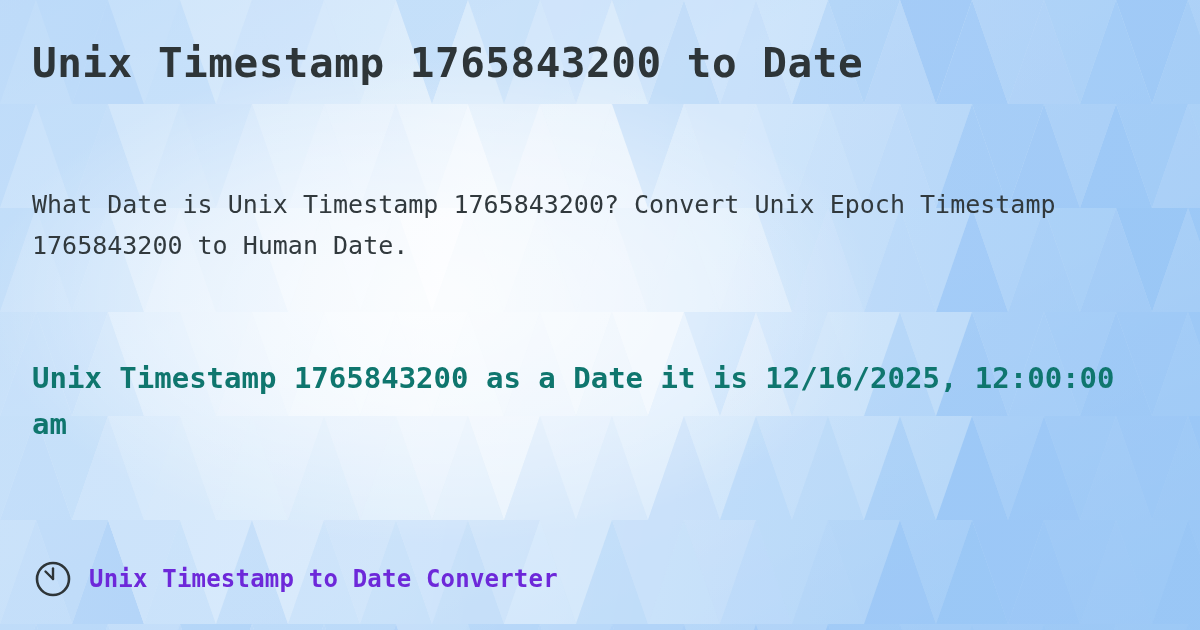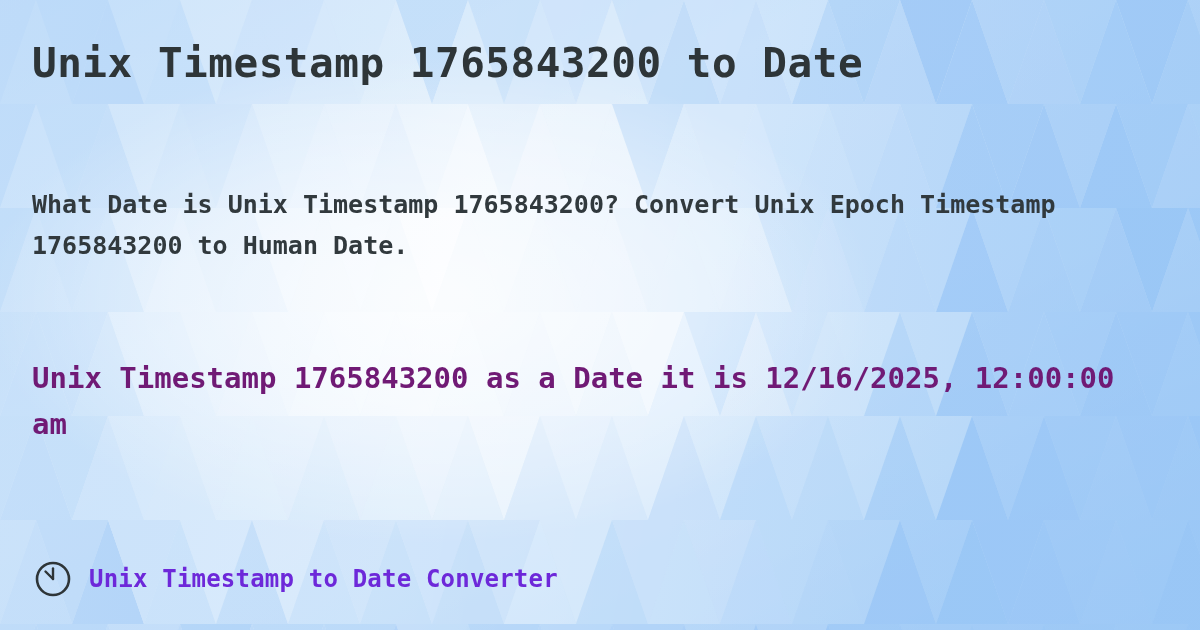--- a/index.html
+++ b/index.html
@@ -58,35 +58,35 @@
     white-space: nowrap;
   }
 
   .intro {
     position: absolute;
     left: 32px;
     top: 184px;
     width: 1120px;
     margin: 0;
     font-size: 25px;
-    font-weight: 700;
+    font-weight: 400;
     line-height: 1.65;
     color: #31393d;
   }
 
   .result {
     position: absolute;
     left: 32px;
     top: 355px;
     width: 1100px;
     margin: 0;
     font-size: 29px;
     font-weight: 700;
     line-height: 1.6;
-    color: #701a75;
+    color: #0f766e;
   }
 
   
   .footer {
     position: absolute;
     left: 0;
     right: 0;
     bottom: 22px;
     height: 58px;
     padding: 0 34px 0 34px;

